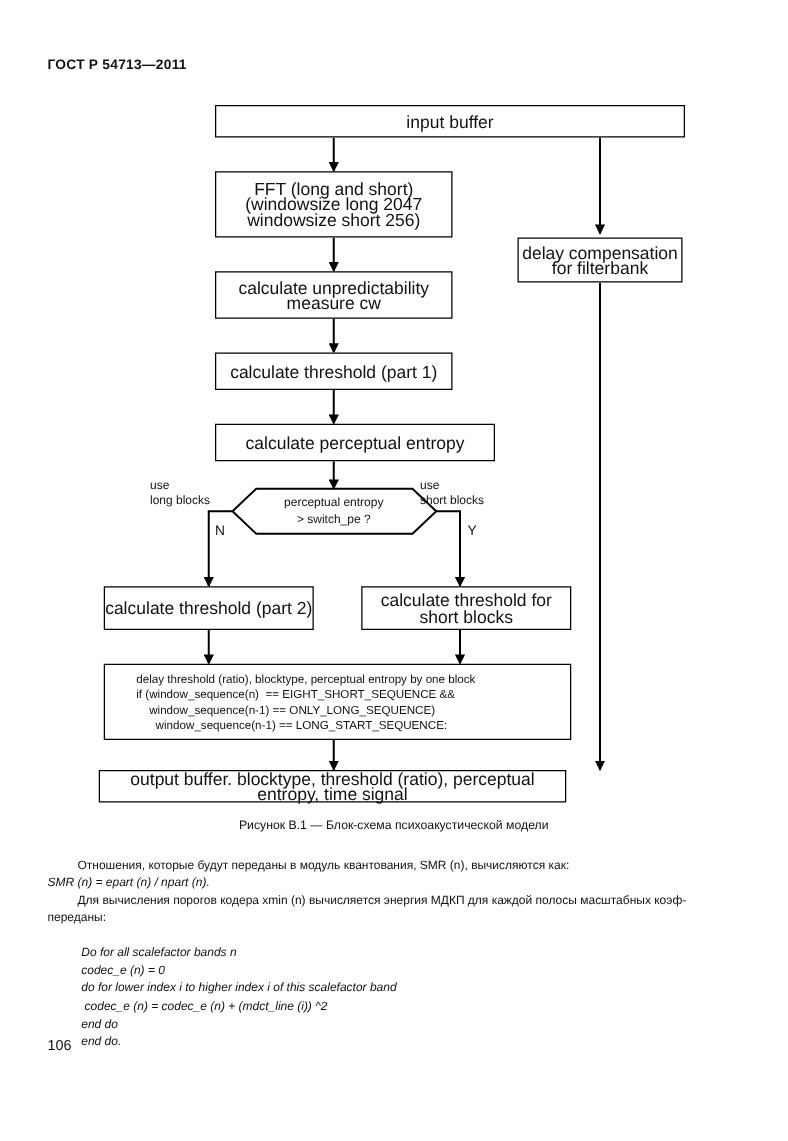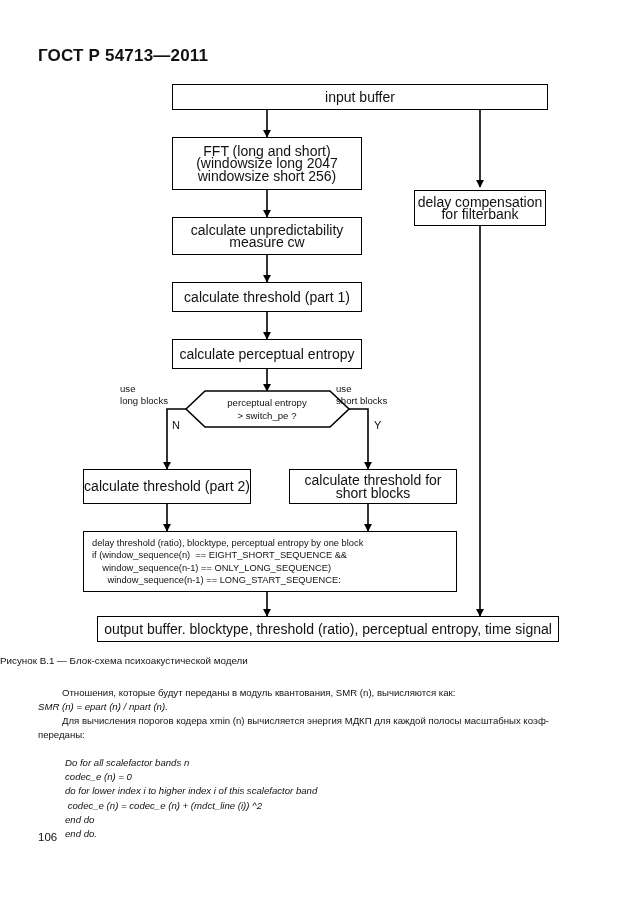--- a/index.html
+++ b/index.html
@@ -16,21 +16,21 @@
     overflow: hidden;
   }
   .page {
     position: absolute;
     inset: 0;
   }
   .doc-header {
     position: absolute;
     left: 38px;
     top: 46px;
-    font-size: 17px;
+    font-size: 11px;
     font-weight: bold;
     letter-spacing: 0.2px;
     color: #111;
     white-space: nowrap;
   }
   .page-number {
     position: absolute;
     left: 38px;
     top: 831px;
     font-size: 11.5px;
@@ -62,21 +62,21 @@
     justify-content: center;
     text-align: center;
     font-size: 14px;
     line-height: 12.5px;
     color: #111;
     white-space: pre-line;
   }
   .node.code {
     display: block;
     text-align: left;
-    padding: 5px 8px 4px 8px;
+    padding: 5px 8px 4px 25px;
     font-size: 9.3px;
     line-height: 12.4px;
     white-space: pre;
   }
   .hexlabel {
     position: absolute;
     font-size: 9.6px;
     line-height: 12px;
     color: #111;
     text-align: left;
@@ -96,20 +96,21 @@
     white-space: pre-line;
     width: 200px;
   }
 
   
   .caption {
     position: absolute;
     left: 0;
     top: 655px;
     width: 630px;
+    text-align: center;
     font-size: 9.8px;
     color: #111;
   }
   .body-text {
     position: absolute;
     left: 38px;
     top: 686px;
     width: 556px;
     font-size: 9.6px;
     line-height: 14.1px;
@@ -188,21 +189,21 @@
 (windowsize long 2047
 windowsize short 256)</div>
 
     <div class="node" style="left:414px; top:190px; width:132px; height:36px;">delay compensation
 for filterbank</div>
 
     <div class="node" style="left:172px; top:217px; width:190px; height:38px;">calculate unpredictability measure cw</div>
 
     <div class="node" style="left:172px; top:282px; width:190px; height:30px;">calculate threshold (part 1)</div>
 
-    <div class="node" style="left:172px; top:339px; width:190px; height:30px;">calculate perceptual entropy</div>
+    <div class="node" style="left:172px; top:339px; width:224px; height:30px;">calculate perceptual entropy</div>
 
     <div class="hex-text" style="left:167px; top:397px;">perceptual entropy
 &gt; switch_pe ?</div>
 
     <div class="hexlabel" style="left:120px; top:383px; width:84px;">use
 long blocks</div>
 
     <div class="hexlabel" style="left:336px; top:383px; width:84px;">use
 short blocks</div>
 
@@ -212,21 +213,21 @@
 
     <div class="node" style="left:83px; top:469px; width:168px; height:35px;">calculate threshold (part 2)</div>
 
     <div class="node" style="left:289px; top:469px; width:168px; height:35px;">calculate threshold for short blocks</div>
 
     <div class="node code" style="left:83px; top:531px; width:374px; height:61px;">delay threshold (ratio), blocktype, perceptual entropy by one block
 if (window_sequence(n)  == EIGHT_SHORT_SEQUENCE &amp;&amp;
     window_sequence(n-1) == ONLY_LONG_SEQUENCE)
       window_sequence(n-1) == LONG_START_SEQUENCE:</div>
 
-    <div class="node" style="left:97px; top:616px; width:462px; height:26px;">output buffer. blocktype, threshold (ratio), perceptual entropy, time signal</div>
+    <div class="node" style="left:79px; top:616px; width:374px; height:26px;">output buffer. blocktype, threshold (ratio), perceptual entropy, time signal</div>
 
   </div>
 
   <div class="caption">Рисунок В.1 — Блок-схема психоакустической модели</div>
 
   <div class="body-text">
     <p><span>Отношения, которые будут переданы в модуль квантования, SMR (n), вычисляются как:</span></p>
     <p class="ital">SMR (n) = epart (n) / npart (n).</p>
     <p><span>Для вычисления порогов кодера xmin (n) вычисляется энергия МДКП для каждой полосы масштабных коэф-</span></p>
     <p class="noindent">переданы:</p>

